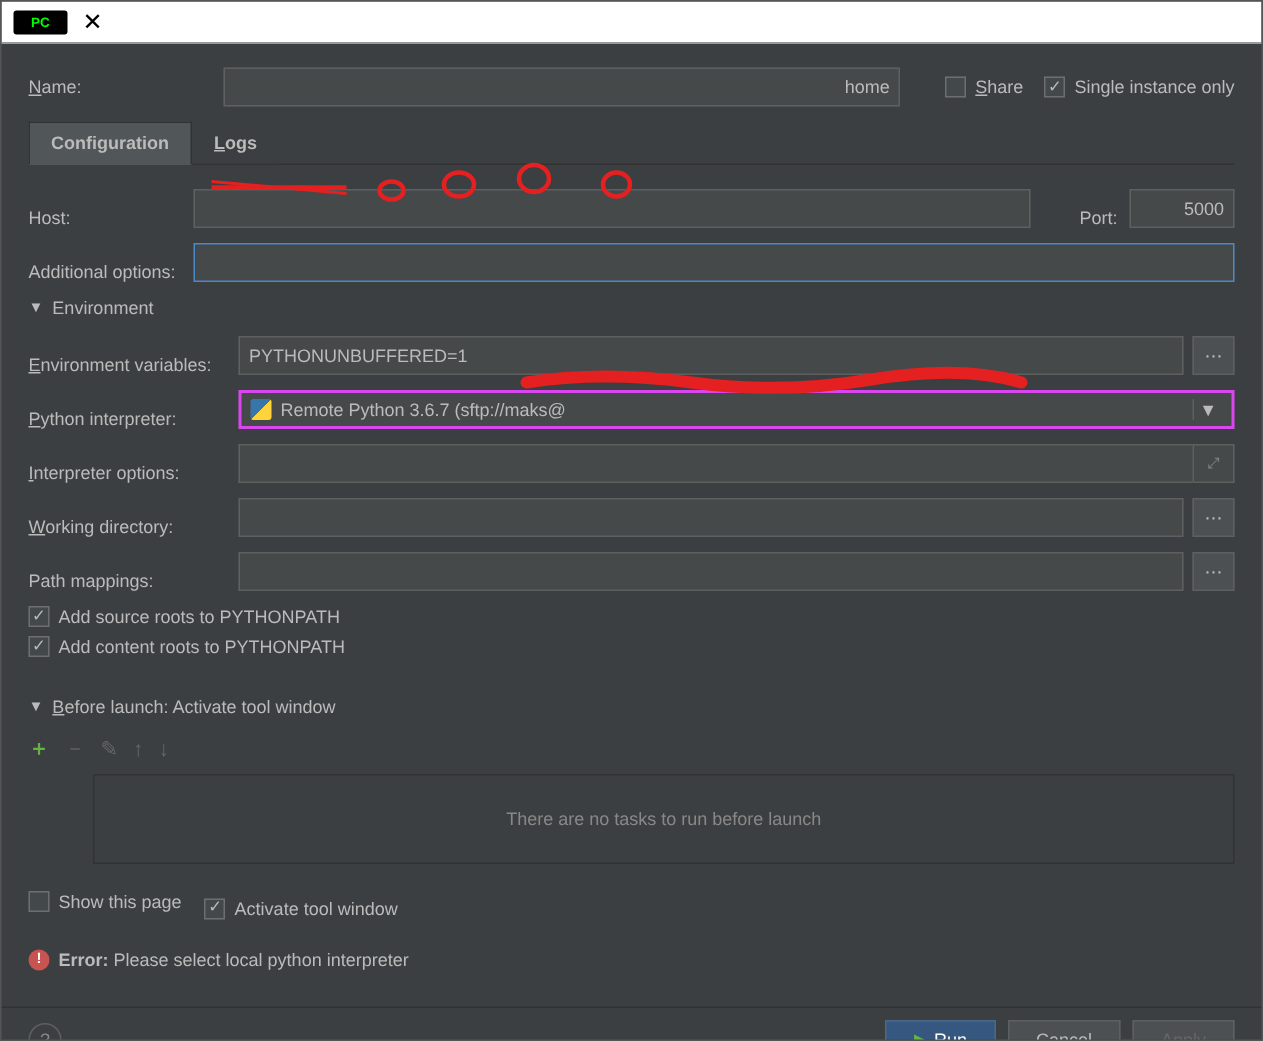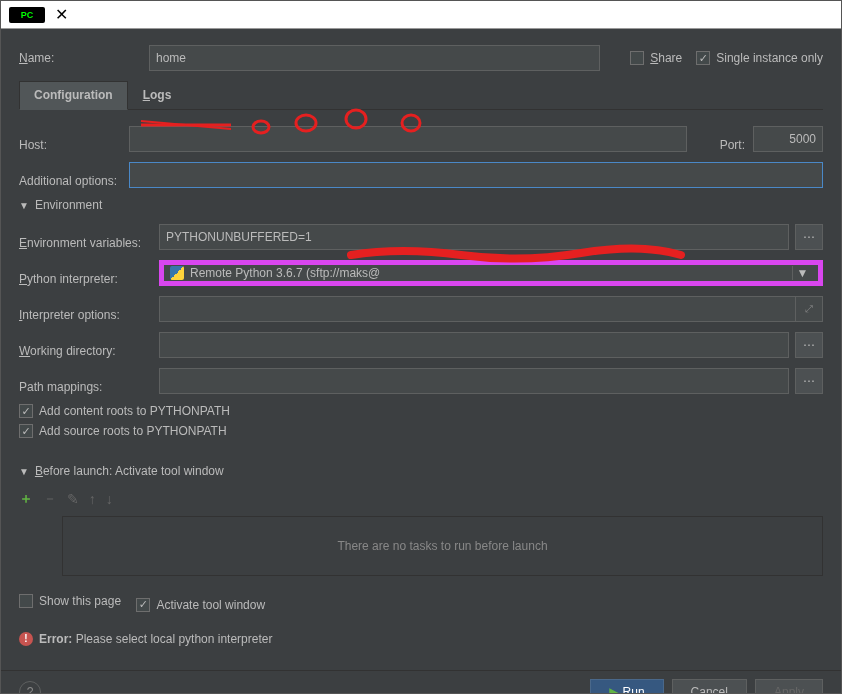--- a/index.html
+++ b/index.html
@@ -104,21 +104,21 @@
   margin-left: 6px;
   display: flex;
   align-items: center;
   justify-content: center;
   cursor: pointer;
 }
 .dropdown {
   display: flex;
   align-items: center;
   background: #45494a;
-  border: 5px solid #d946ef;
+  border: 2px solid #d946ef;
   height: 26px;
   padding: 0 6px;
 }
 .dropdown .py-icon {
   width: 14px; height: 14px;
   background: linear-gradient(135deg,#3776ab 50%,#ffd43b 50%);
   border-radius: 2px;
   margin-right: 6px;
 }
 .dropdown .dd-arrow {
@@ -207,21 +207,21 @@
 
 <div class="titlebar">
   <div class="app-icon">PC</div>
   <div class="close">✕</div>
 </div>
 
 <div class="content main-area">
 
   <div class="row">
     <label><span style="text-decoration:underline">N</span>ame:</label>
-    <input type="text" class="textbox" style="flex: 1 1 0%;" value="home">
+    <input type="text" class="textbox" style="flex: 1 1 0%; text-align: right;" value="home">
     <div style="display:flex;align-items:center;margin-left:30px">
       <span class="checkbox"></span>
       <span><span style="text-decoration:underline">S</span>hare</span>
     </div>
     <div style="display:flex;align-items:flex-end;margin-left:14px">
       <span class="checkbox checked"></span>
       <span>Single instance only</span>
     </div>
   </div>
 
@@ -277,25 +277,25 @@
   </div>
 
   <div class="field-row">
     <div class="field-label">Path mappings:</div>
     <input type="text" class="textbox field-input" value="" style="">
     <div class="browse-btn">⋯</div>
   </div>
 
   <div class="check-row">
     <span class="checkbox checked"></span>
-    <span>Add content roots to PYTHONPATH</span>
+    <span>Add source roots to PYTHONPATH</span>
   </div>
   <div class="check-row">
     <span class="checkbox checked"></span>
-    <span>Add source roots to PYTHONPATH</span>
+    <span>Add content roots to PYTHONPATH</span>
   </div>
 
   <div class="section-header" style="margin-top:26px">
     <span class="tri">▼</span>
     <span><span style="text-decoration:underline">B</span>efore launch: Activate tool window</span>
   </div>
 
   <div class="toolbar-icons">
     <span class="plus">＋</span>
     <span>－</span>

